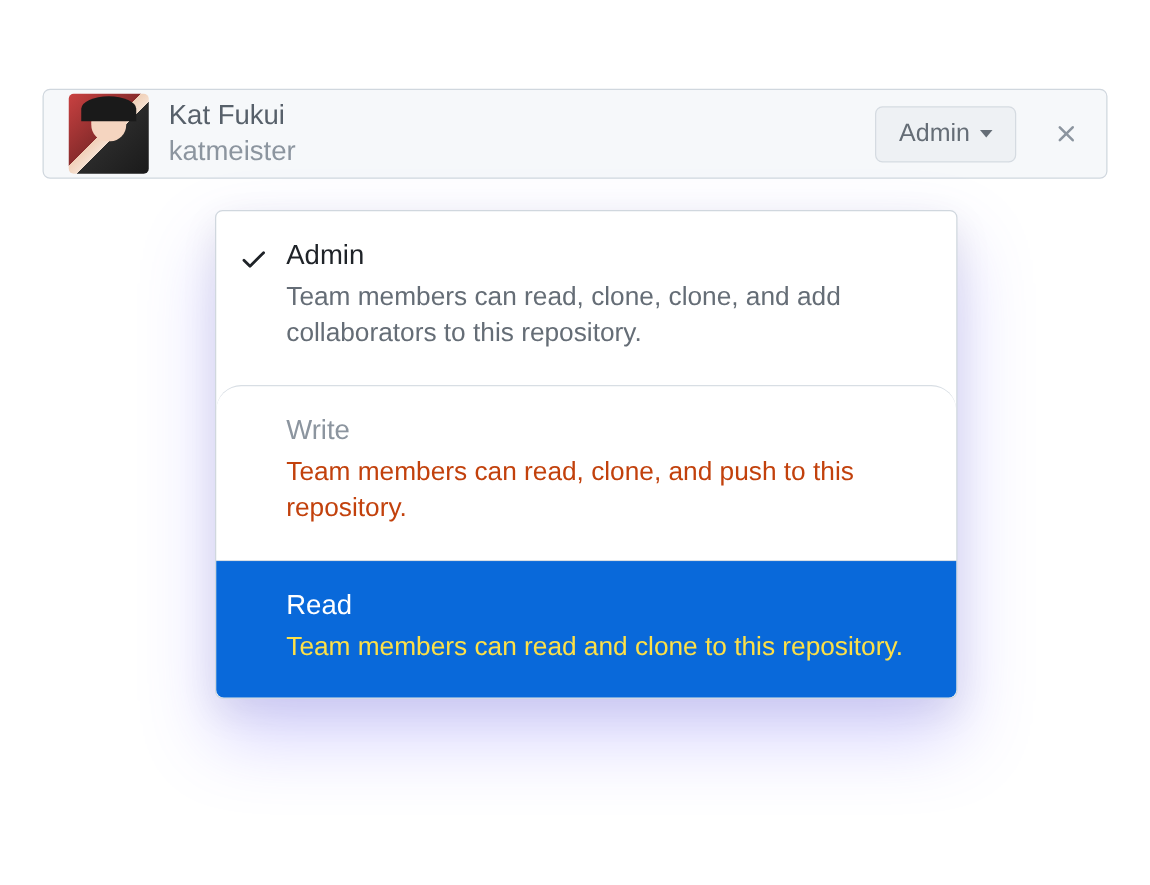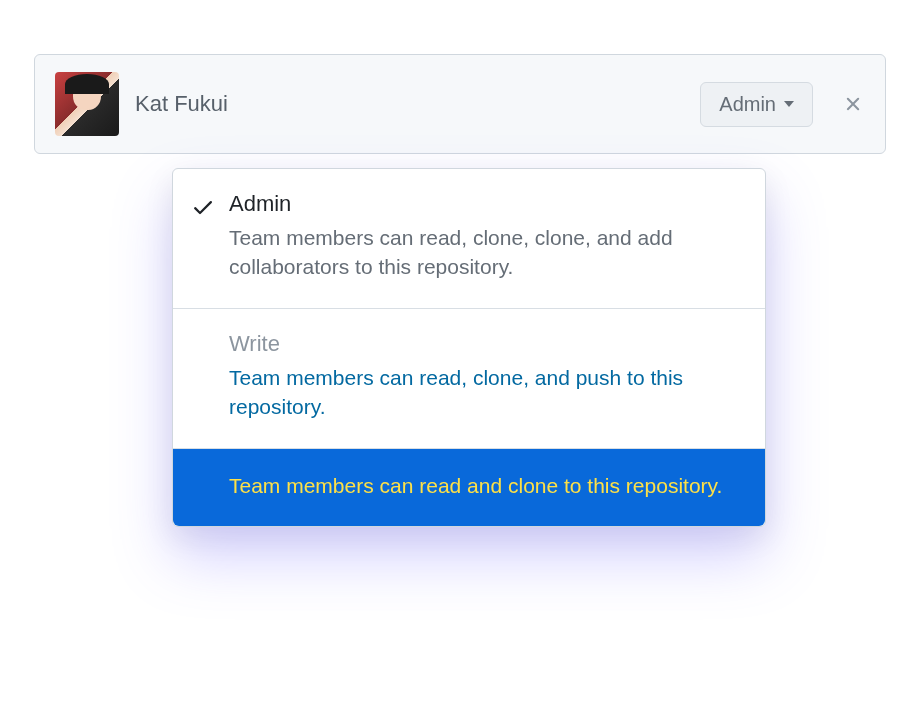--- a/index.html
+++ b/index.html
@@ -9,24 +9,24 @@
     }
     body {
       font-family: -apple-system, BlinkMacSystemFont, "Segoe UI", Helvetica, Arial, sans-serif;
       background: #ffffff;
       width: 920px;
       height: 708px;
       position: relative;
     }
     .user-row {
       position: absolute;
-      top: 54px;
+      top: 71px;
       left: 34px;
       right: 34px;
-      height: 100px;
+      height: 72px;
       background: #f6f8fa;
       border: 1px solid #d0d7de;
       border-radius: 6px;
       display: flex;
       align-items: center;
       padding: 0 20px;
     }
     .avatar {
       width: 64px;
       height: 64px;
@@ -116,20 +116,21 @@
       border-radius: 6px;
       box-shadow: 0 30px 60px rgba(100, 90, 255, 0.28), 0 10px 30px rgba(0,0,0,0.08);
     }
     .dropdown-item {
       padding: 22px 26px 26px 56px;
       position: relative;
       cursor: pointer;
     }
     .dropdown-item + .dropdown-item {
       border-top: 1px solid #d8dee4;
+      border-radius: 20px;
     }
     .check-icon {
       position: absolute;
       left: 18px;
       top: 26px;
       width: 24px;
       height: 24px;
       color: #1f2328;
     }
     .item-title {
@@ -141,40 +142,41 @@
     .item-desc {
       font-size: 21px;
       font-weight: 400;
       color: #656d76;
       line-height: 1.4;
     }
     .dropdown-item.muted .item-title {
       color: #8c959f;
     }
     .dropdown-item.muted .item-desc {
-      color: #0369a1;
+      color: #c2410c;
     }
     .dropdown-item.highlighted {
       background: #0969da;
       border-radius: 0 0 6px 6px;
     }
     .dropdown-item.highlighted .item-title {
       color: #ffffff;
     }
     .dropdown-item.highlighted .item-desc {
       color: #fde047;
     }
   </style>
 </head>
 <body>
 
 <div class="user-row">
   <div class="avatar"></div>
   <div class="user-info">
     <div class="display-name">Kat Fukui</div>
+    <div class="username">katmeister</div>
   </div>
   <div class="role-button">
     <span>Admin</span>
     <span class="caret-down"></span>
   </div>
   <div class="close-button">
     <svg viewBox="0 0 16 16" fill="currentColor">
       <path d="M3.72 3.72a.75.75 0 0 1 1.06 0L8 6.94l3.22-3.22a.75.75 0 1 1 1.06 1.06L9.06 8l3.22 3.22a.75.75 0 1 1-1.06 1.06L8 9.06l-3.22 3.22a.75.75 0 0 1-1.06-1.06L6.94 8 3.72 4.78a.75.75 0 0 1 0-1.06Z"></path>
     </svg>
   </div>
@@ -186,15 +188,16 @@
       <path d="M13.78 4.22a.75.75 0 0 1 0 1.06l-7.25 7.25a.75.75 0 0 1-1.06 0L2.22 9.28a.751.751 0 0 1 1.06-1.06L6 10.94l6.72-6.72a.75.75 0 0 1 1.06 0Z"></path>
     </svg>
     <div class="item-title">Admin</div>
     <div class="item-desc">Team members can read, clone, clone, and add collaborators to this repository.</div>
   </div>
   <div class="dropdown-item muted">
     <div class="item-title">Write</div>
     <div class="item-desc">Team members can read, clone, and push to this repository.</div>
   </div>
   <div class="dropdown-item highlighted">
+    <div class="item-title">Read</div>
     <div class="item-desc">Team members can read and clone to this repository.</div>
   </div>
 </div>
 
 </body></html>

